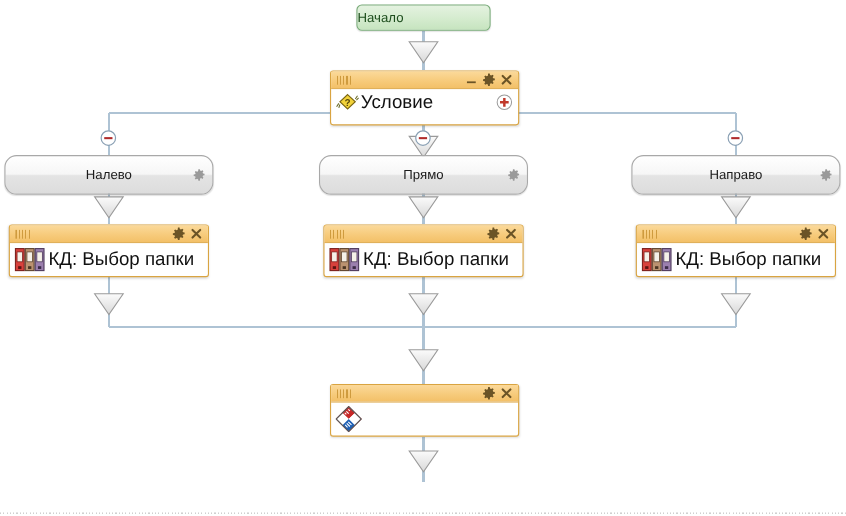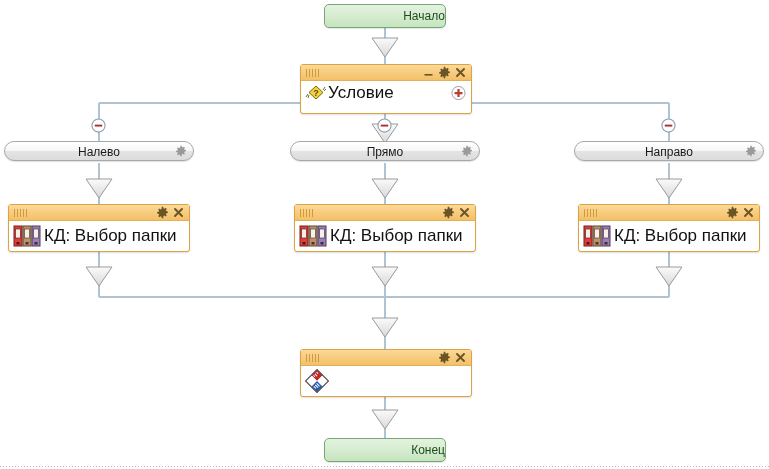--- a/index.html
+++ b/index.html
@@ -27,23 +27,22 @@
   .terminator {
     position: absolute;
     box-sizing: border-box;
     height: 24px;
     border: 1px solid #74a874;
     border-radius: 5px;
     background: linear-gradient(to bottom, #e4f2e0 0%, #d6ecd0 50%, #c6e4bf 100%);
     color: #1d4d1d;
     font-size: 12px;
     line-height: 22px;
-    text-align: right;
+    text-align: left;
     box-shadow: 0 1px 1px rgba(0,0,0,.10);
-    padding-left: 40px;
   }
 
   
   .wnode {
     position: absolute;
     box-sizing: border-box;
     background: #ffffff;
     border: 1px solid #d9a441;
     border-radius: 3px;
     box-shadow: 0 1px 2px rgba(0,0,0,.13);
@@ -92,27 +91,27 @@
     right: 5px; top: 50%;
     transform: translateY(-50%);
     width: 15px; height: 15px;
     cursor: pointer;
   }
 
   
   .branch {
     position: absolute;
     box-sizing: border-box;
-    height: 20px;
+    height: 36px;
     border: 1px solid #a8a8a8;
     border-radius: 11px;
     background: linear-gradient(to bottom, #ffffff 0%, #f6f6f6 48%, #e4e4e4 52%, #dcdcdc 100%);
     box-shadow: 0 1px 1px rgba(0,0,0,.12), inset 0 1px 0 #ffffff;
     display: flex;
-    align-items: flex-start;
+    align-items: center;
     justify-content: center;
     cursor: pointer;
   }
   .branch .blabel {
     font-size: 12px;
     color: #1b1b1b;
     line-height: 20px;
   }
   .branch .bgear {
     position: absolute;
@@ -401,18 +400,15 @@
           <rect x="4" y="12" width="8" height="8" fill="#ffffff"></rect>
           <rect x="12" y="12" width="8" height="8" fill="#1e5fb5"></rect>
           <path d="M5.5,6 h2 M5.5,8.5 h3 M5.5,10.5 h2" stroke="#ffffff" stroke-width="1"></path>
           <path d="M13.5,14 h4 M13.5,16 h4 M13.5,18 h3" stroke="#ffffff" stroke-width="1"></path>
           <rect x="4" y="4" width="16" height="16" fill="none" stroke="#5a5a5a" stroke-width="1"></rect>
         </g>
       </svg>
     </div>
   </div>
 
-  <div class="terminator" style="left:324px; top:438px; width:122px;">
-    <span>Конец</span>
-  </div>
 
   <div id="dotted-edge"></div>
 </div>
 
 </body></html>

